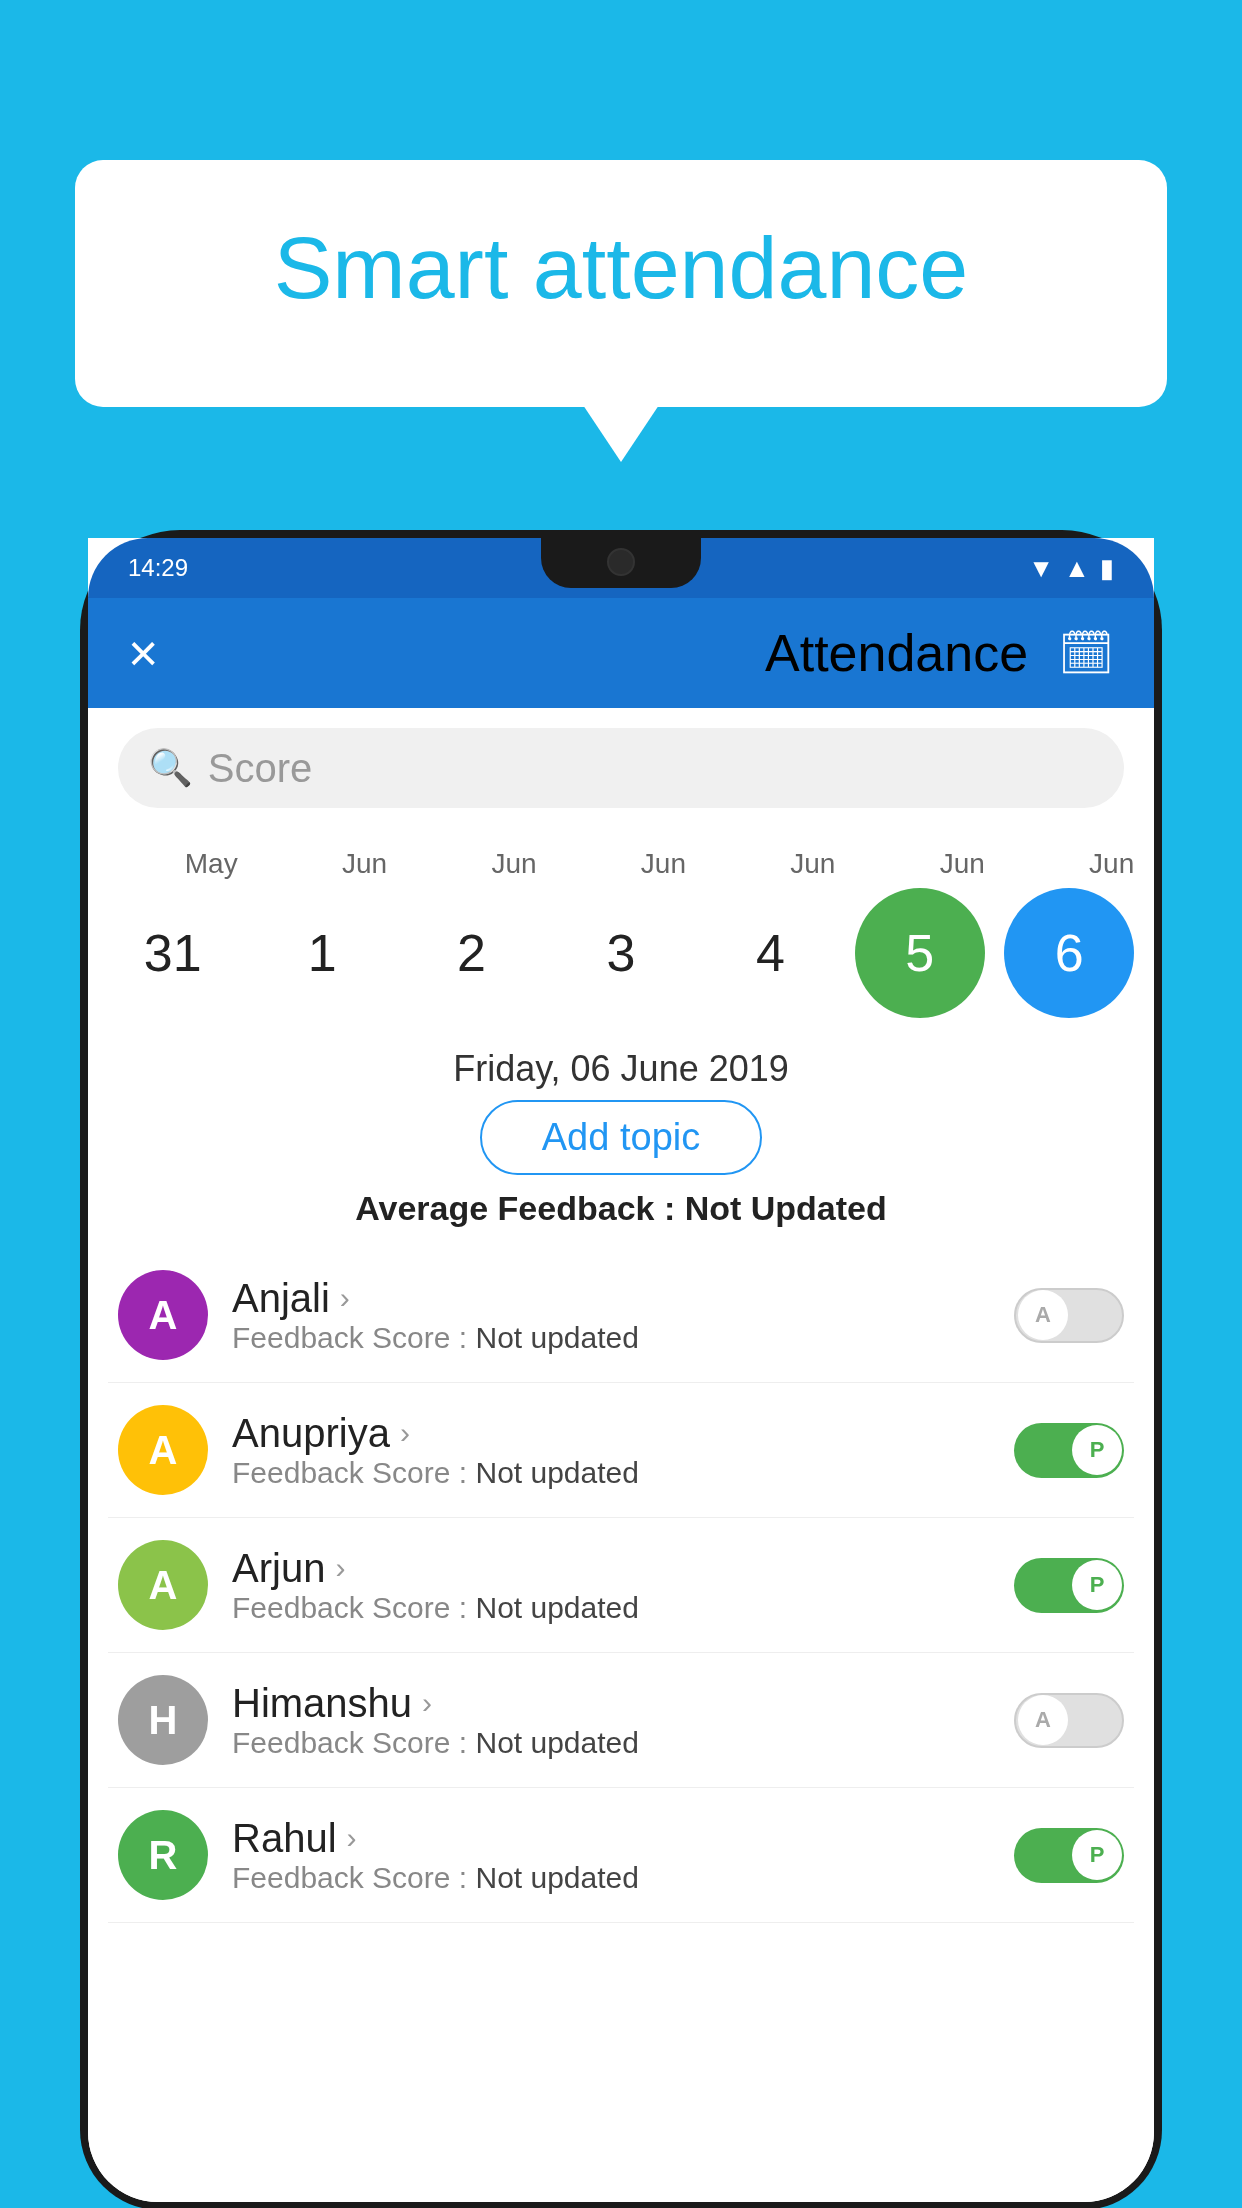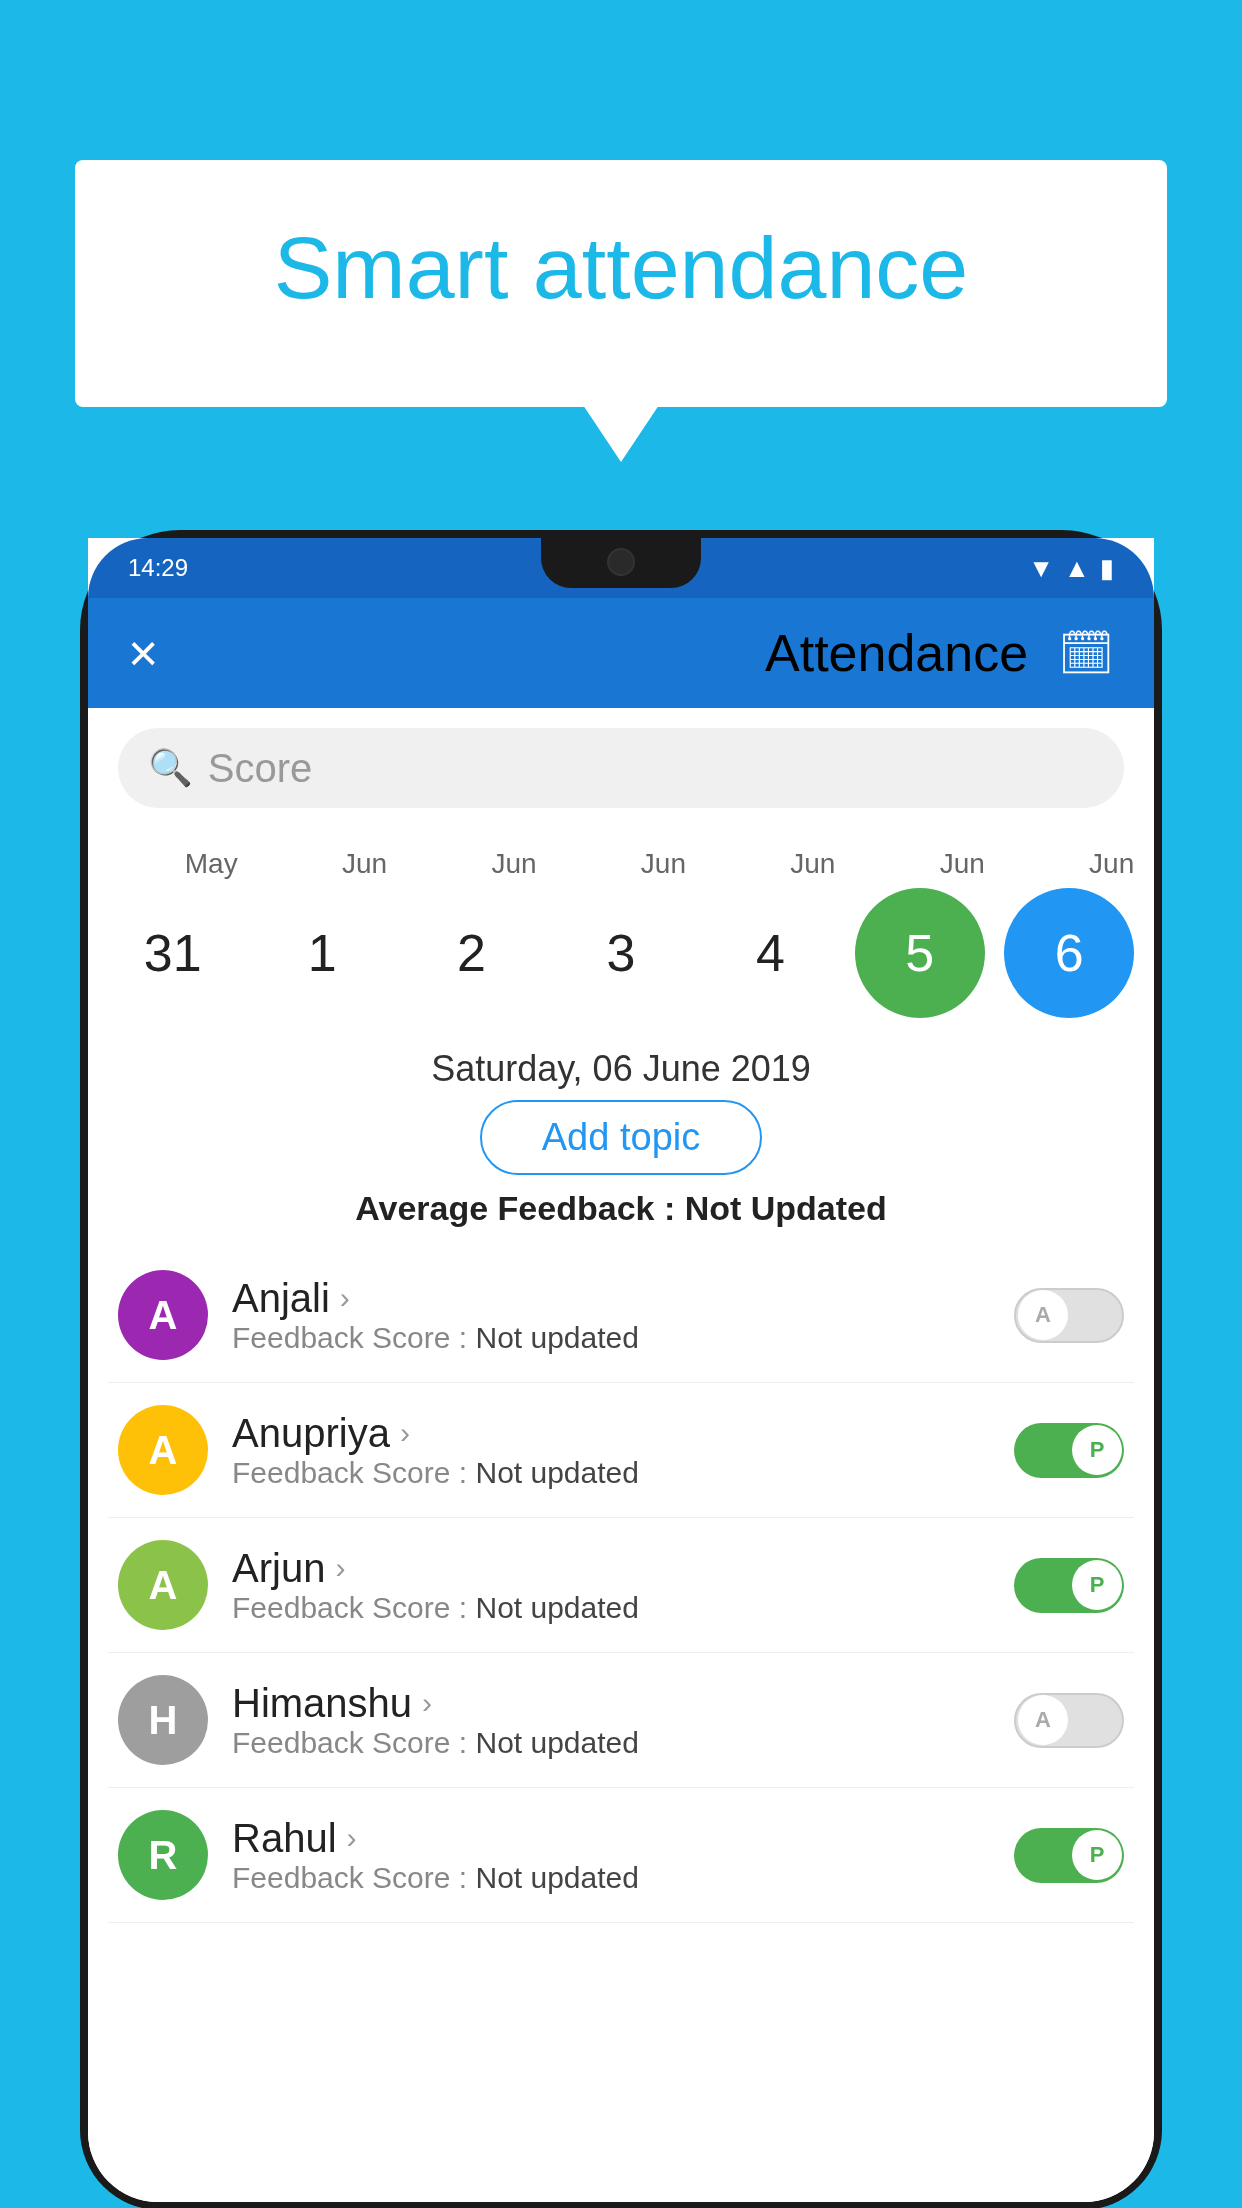--- a/index.html
+++ b/index.html
@@ -16,21 +16,21 @@
     
     .speech-bubble-container {
       position: absolute;
       top: 160px;
       left: 75px;
       right: 75px;
     }
 
     .speech-bubble {
       background: white;
-      border-radius: 8px;
+      border-radius: 28px;
       padding: 60px 60px 70px;
       text-align: center;
       position: relative;
     }
 
     .speech-bubble::after {
       content: '';
       position: absolute;
       bottom: -55px;
       left: 50%;
@@ -416,21 +416,21 @@
             <div class="date-cell">31</div>
             <div class="date-cell">1</div>
             <div class="date-cell">2</div>
             <div class="date-cell">3</div>
             <div class="date-cell">4</div>
             <div class="date-cell selected-green">5</div>
             <div class="date-cell selected-blue">6</div>
           </div>
         </div>
 
-        <div class="date-info">Saturday, 06 June 2019</div>
+        <div class="date-info">Friday, 06 June 2019</div>
 
         <div style="text-align:center;">
           <button class="add-topic-btn">Add topic</button>
         </div>
 
         <div class="avg-feedback">
           <span>Average Feedback : </span><span style="color:#222;font-weight:600;">Not Updated</span>
         </div>
 
         <div class="student-list" id="student-list-container">

